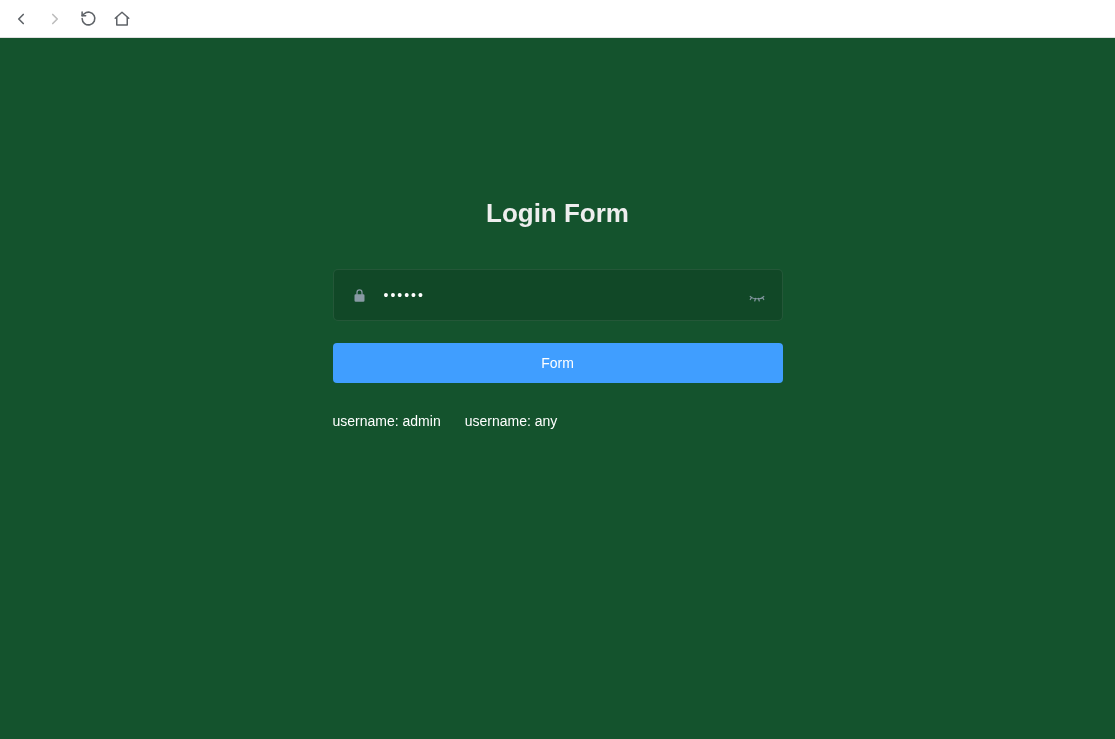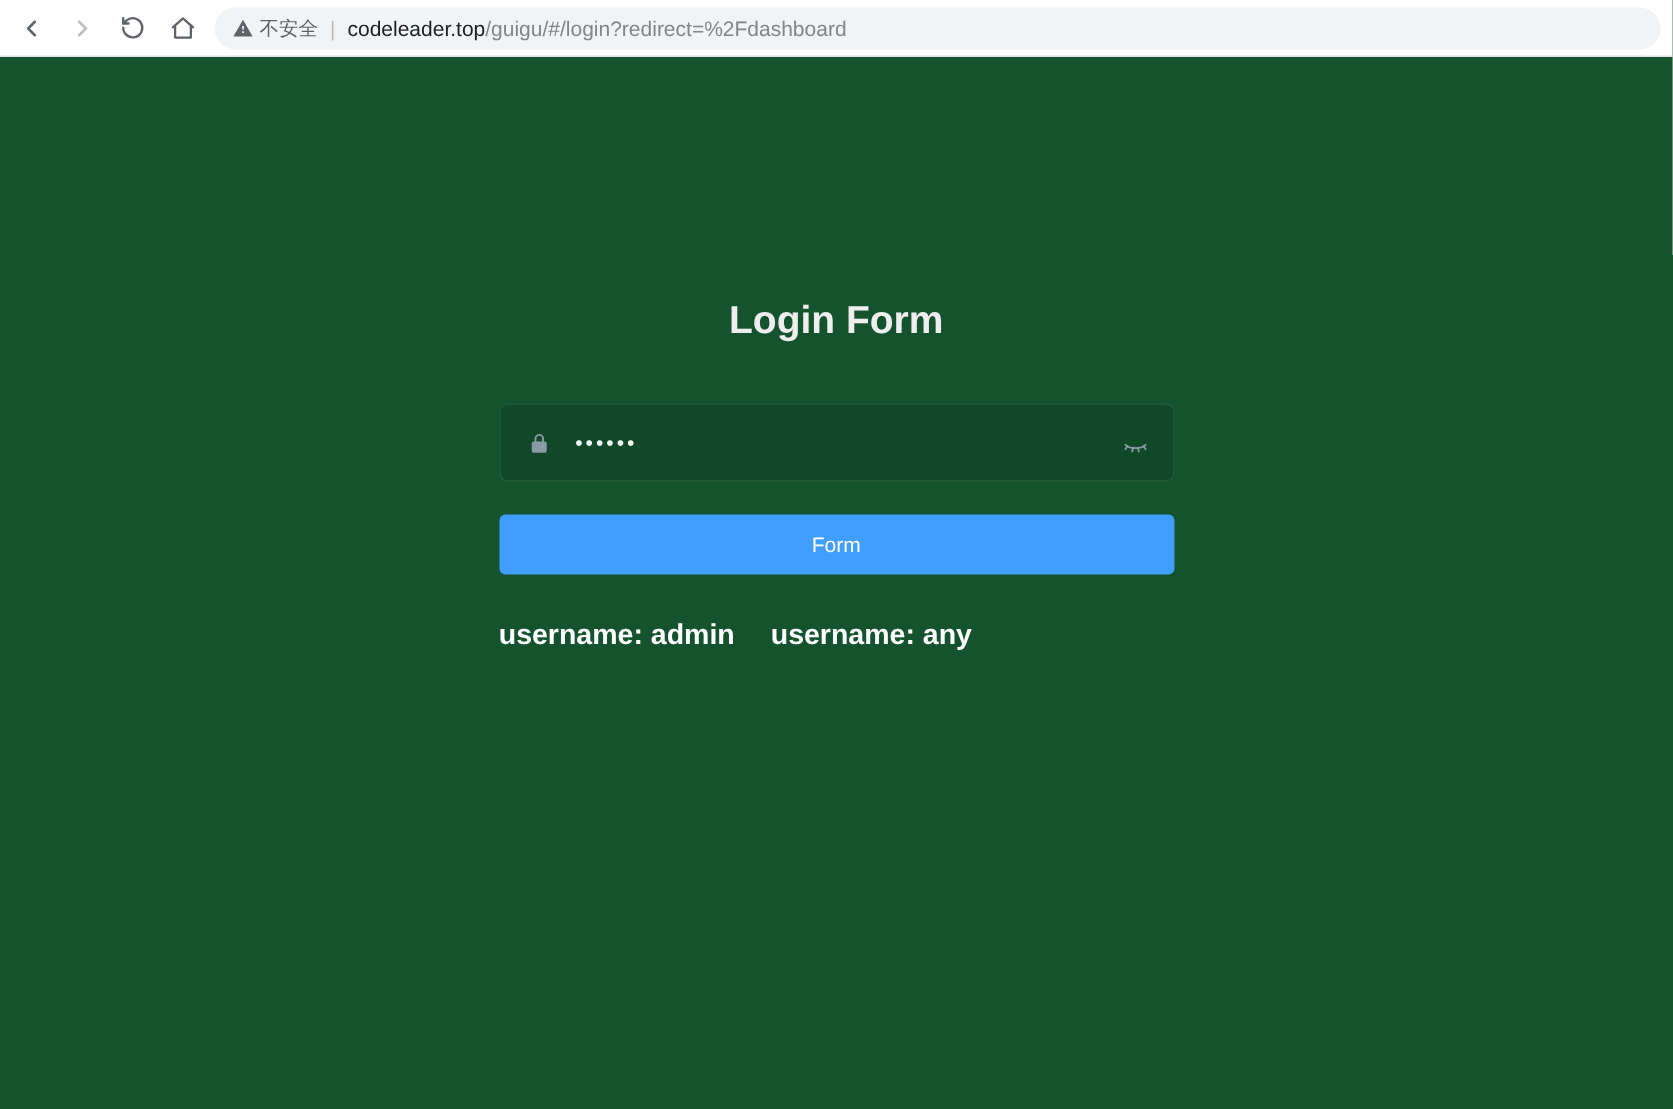--- a/index.html
+++ b/index.html
@@ -84,22 +84,21 @@
     border-radius: 4px;
     color: #fff;
     font-size: 14px;
     cursor: pointer;
     margin-bottom: 30px;
   }
   .tips {
     display: flex;
     gap: 24px;
     color: #fff;
-    font-size: 19px;
-    font-weight: bold;
+    font-size: 14px;
   }
 </style>
 </head>
 <body>
 
 <div class="chrome-bar">
   <div class="nav-icons">
     <span class="nav-btn">
       <svg width="18" height="18" viewBox="0 0 24 24" fill="none" stroke="currentColor" stroke-width="2.2" stroke-linecap="round" stroke-linejoin="round">
           <polyline points="15 18 9 12 15 6"></polyline>
@@ -117,32 +116,20 @@
         </svg>
     </span>
     <span class="nav-btn">
       <svg width="18" height="18" viewBox="0 0 24 24" fill="none" stroke="currentColor" stroke-width="2" stroke-linecap="round" stroke-linejoin="round">
           <path d="M3 11l9-8 9 8"></path>
           <path d="M5 10v10h14V10"></path>
         </svg>
     </span>
   </div>
 
-  <div class="addr-wrap">
-    <span class="sec-label">
-      <svg width="14" height="14" viewBox="0 0 24 24" fill="currentColor">
-          <path d="M12 2L1 21h22L12 2zm1 15h-2v-2h2v2zm0-4h-2V9h2v4z"></path>
-        </svg>
-      <span>不安全</span>
-    </span>
-    <span class="sep">|</span>
-    <span>
-      <span class="url-host">codeleader.top</span><span class="url-path">/guigu/#/login?redirect=%2Fdashboard</span>
-    </span>
-  </div>
 </div>
 
 <div class="page">
   <div class="login-container">
     <h3 class="title">Login Form</h3>
 
 
     <div class="input-row">
       <span class="input-icon">
         <svg width="15" height="15" viewBox="0 0 24 24" fill="currentColor">

